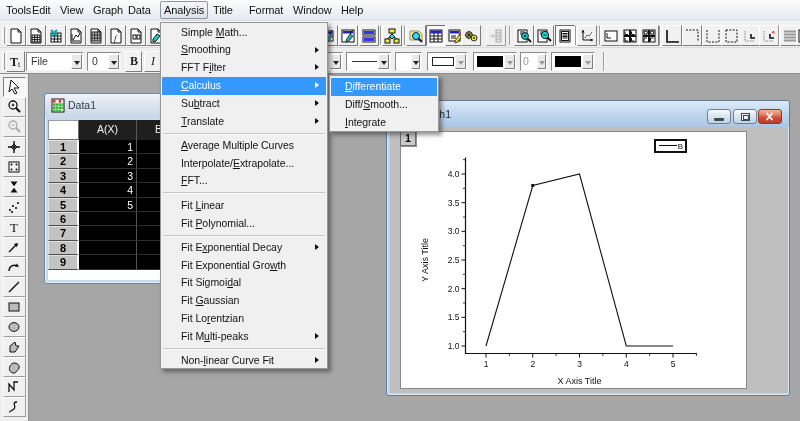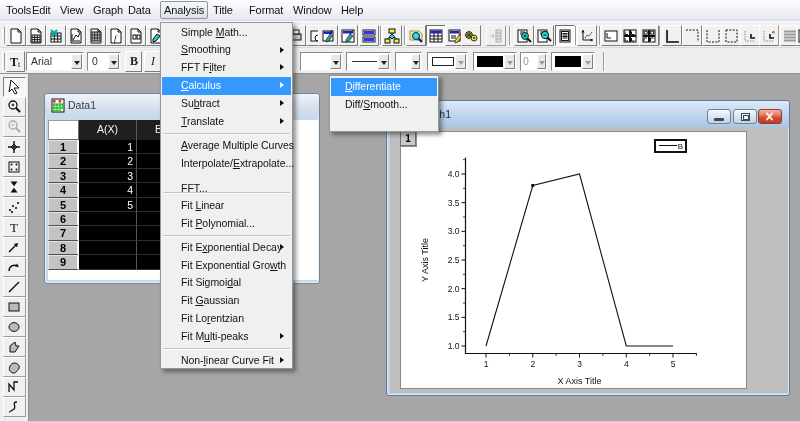--- a/index.html
+++ b/index.html
@@ -418,21 +418,21 @@
     </div>
   <div class="tbrow" id="tb2">
       <div class="grip" style="left: 2px;"></div>
       <div class="tbtn" style="left: 6px; width: 19px;">
         <svg width="16" height="16" viewBox="0 0 16 16">
           <text x="2" y="12" font-size="12" font-family="serif" font-weight="bold" fill="#111">T</text>
           <text x="10" y="13" font-size="8" font-family="serif" fill="#111">t</text>
         </svg>
       </div>
       <div class="combo" style="left: 26px; width: 58px;">
-        <div class="cfield"><span style="position:static">Arial</span></div>
+        <div class="cfield"><span style="position:static">File</span></div>
         <div class="cbtn">
           <div class="arr"></div>
         </div>
       </div>
       <div class="combo" style="left: 87px; width: 34px;">
         <div class="cfield"><span style="position:static">0</span></div>
         <div class="cbtn">
           <div class="arr"></div>
         </div>
       </div>
@@ -717,21 +717,21 @@
             </svg></div>
         <div id="layerBtn">1</div>
         <div id="legendBox" style="left:253px;top:7px;width:33px;height:14px;">
           <span class="legline"></span>
           <span class="legtext">B</span>
         </div>
       </div>
     </div>
   </div>
 
-  <div class="popup" id="menuPopup" style="left: 160px; top: 22px; width: 133px; height: 347.4px;">
+  <div class="popup" id="menuPopup" style="left: 160px; top: 22px; width: 168px; height: 347.4px;">
       <div class="pitem" style="top: 0.5px; height: 17.8px;">
         <div class="ptext" style="line-height: 17.8px;">Simple <u>M</u>ath...</div>
       </div>
       <div class="pitem" style="top: 18.3px; height: 17.8px;">
         <div class="ptext" style="line-height: 17.8px;"><u>S</u>moothing</div>
         <div class="parrow"></div>
       </div>
       <div class="pitem" style="top: 36.1px; height: 17.8px;">
         <div class="ptext" style="line-height: 17.8px;">FFT F<u>i</u>lter</div>
         <div class="parrow"></div>
@@ -749,21 +749,21 @@
         <div class="parrow"></div>
       </div>
       <div class="psep" style="top: 109.55px;"></div>
       <div class="pitem" style="top: 113.8px; height: 17.8px;">
         <div class="ptext" style="line-height: 17.8px;"><u>A</u>verage Multiple Curves</div>
       </div>
       <div class="pitem" style="top: 131.6px; height: 17.8px;">
         <div class="ptext" style="line-height: 17.8px; text-align: center;">Interpolate/<u>E</u>xtrapolate...</div>
       </div>
       <div class="pitem" style="top: 149.4px; height: 17.8px;">
-        <div class="ptext" style="line-height: 17.8px; margin-top: 8px;"><u>F</u>FT...</div>
+        <div class="ptext" style="line-height: 17.8px;"><u>F</u>FT...</div>
       </div>
       <div class="psep" style="top: 169.45px;"></div>
       <div class="pitem" style="top: 191.5px; height: 17.8px;">
         <div class="ptext" style="line-height: 17.8px;">Fit <u>P</u>olynomial...</div>
       </div>
       <div class="pitem" style="top: 173.7px; height: 17.8px;">
         <div class="ptext" style="line-height: 17.8px;">Fit <u>L</u>inear</div>
       </div>
       <div class="psep" style="top: 211.55px;"></div>
       <div class="pitem" style="top: 215.8px; height: 17.8px;">
@@ -793,14 +793,17 @@
       </div>
     </div>
 
   <div class="popup" id="submenu" style="left: 329px; top: 75px; width: 110px; height: 57.4px;">
       <div class="pitem hl" style="top: 2px; height: 17.8px;">
         <div class="ptext" style="line-height: 17.8px;"><u>D</u>ifferentiate</div>
       </div>
       <div class="pitem" style="top: 19.8px; height: 17.8px;">
         <div class="ptext" style="line-height: 17.8px;">Diff/<u>S</u>mooth...</div>
       </div>
+      <div class="pitem" style="top: 37.6px; height: 17.8px;">
+        <div class="ptext" style="line-height: 17.8px;"><u>I</u>ntegrate</div>
+      </div>
     </div>
 </div>
 
 </body></html>

